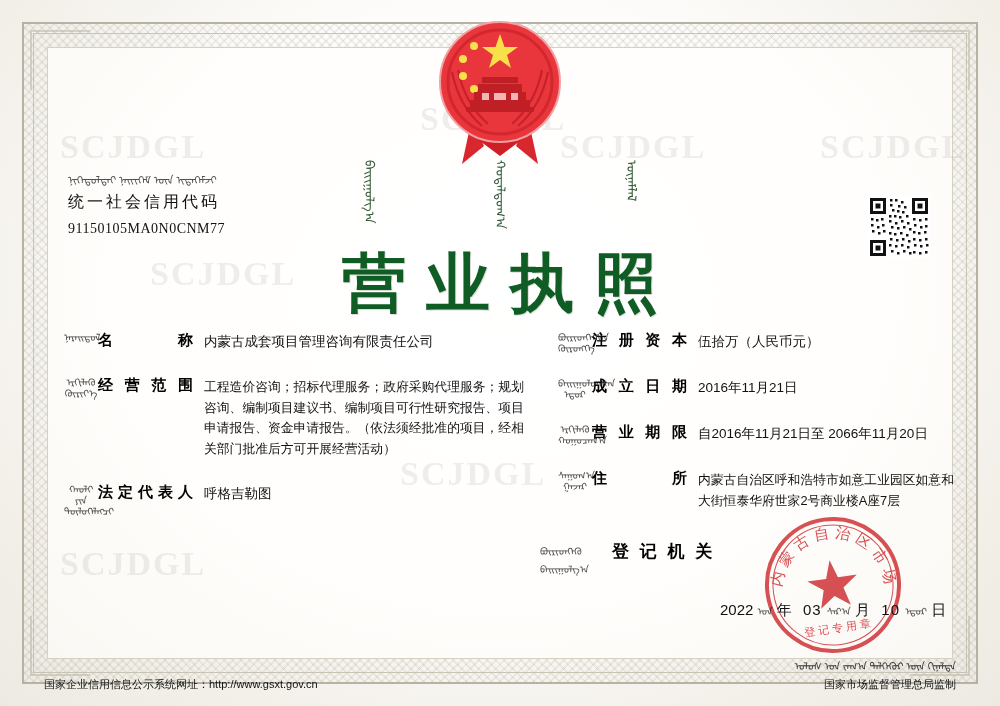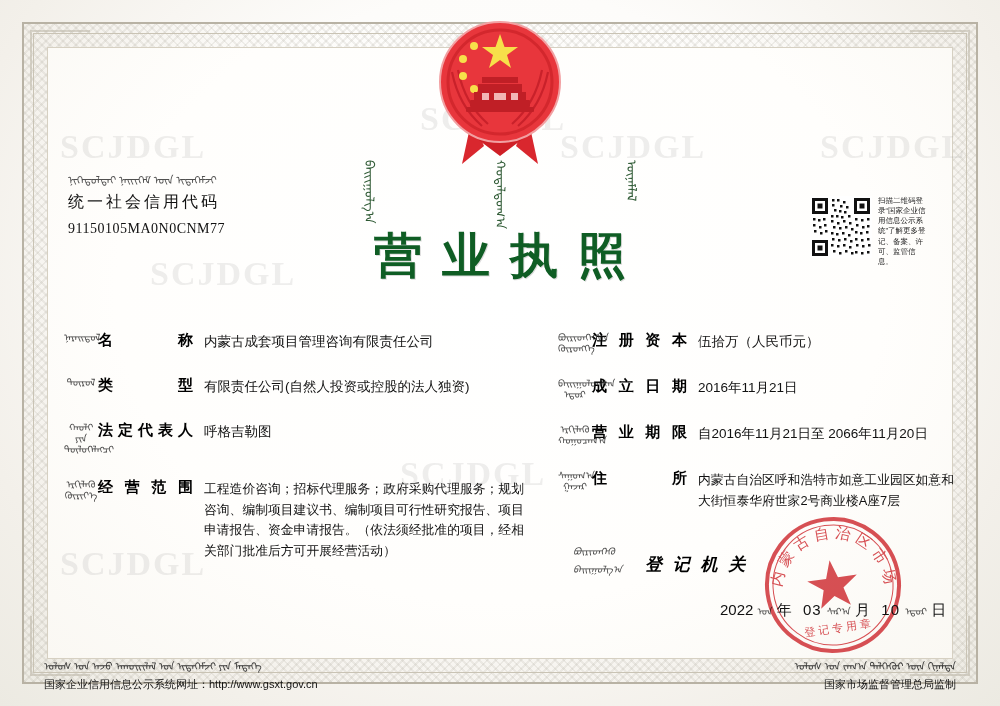--- a/index.html
+++ b/index.html
@@ -96,23 +96,23 @@
   .mongol-v {
     writing-mode: vertical-lr;
     font-family: "Liberation Serif", serif;
     font-size: 13px;
     color: #1c4b22;
     letter-spacing: 1px;
     white-space: nowrap;
     opacity: .92;
   }
   .main-title {
-    margin-top: 4px;
+    margin-top: 20px;
     font-family: "Liberation Serif", serif;
-    font-size: 48px;
+    font-size: 64px;
     font-weight: bold;
     letter-spacing: 20px;
     color: #0f5d24;
     text-shadow: 1px 1px 0 rgba(0,0,0,.14);
     padding-left: 20px;
   }
 
   
   .credit-box {
     position: absolute;
@@ -208,25 +208,24 @@
     color: #111;
     line-height: 1.55;
     padding-left: 10px;
     padding-top: 2px;
   }
   .val.small { font-size: 12.8px; line-height: 1.62; }
 
   
   .registrar {
     position: absolute;
-    left: 573px;
+    left: 540px;
     top: 540px;
     display: flex;
-    align-items: flex-end;
-    font-style: italic;
+    align-items: flex-start;
   }
   .registrar .m { width: 34px; font-size: 10px; color: #222; text-align: center; opacity: .85;}
   .registrar .lab {
     font-family: "Liberation Sans", sans-serif;
     font-size: 17px;
     font-weight: bold;
     letter-spacing: 3px;
     color: #000;
     padding-left: 38px;
   }
@@ -420,57 +419,51 @@
             <rect x="57" y="42" width="2.5" height="2.5"></rect>
           <rect x="46" y="48" width="2.5" height="2.5"></rect>
             <rect x="52" y="49" width="2.5" height="2.5"></rect>
             <rect x="58" y="48" width="2.5" height="2.5"></rect>
           <rect x="45" y="55" width="2.5" height="2.5"></rect>
             <rect x="51" y="56" width="2.5" height="2.5"></rect>
             <rect x="57" y="55" width="2.5" height="2.5"></rect>
         </g>
       </svg>
     </div>
-    <div class="qr-note">扫描二维码登录“国家企业信用信息公示系统”了解更多登记、备案、许可、监管信息。</div>
   </div>
 
   <div class="title-block">
     <div class="mongol-top">
       <div class="mongol-v">ᠪᠠᠢᠢᠭᠤᠯᠭ᠎ᠠ</div>
       <div class="mongol-v">ᠬᠤᠳᠠᠯᠳᠤᠭ᠎ᠠ</div>
       <div class="mongol-v">ᠦᠨᠡᠮᠯᠡᠯ</div>
     </div>
     <div class="main-title">营业执照</div>
   </div>
 
   <div class="fields">
 
     <div class="col-left">
       <div class="row">
         <div class="m">ᠨᠡᠷᠡᠢᠳᠦᠯ</div>
         <div class="lab w5">名 称</div>
         <div class="val">内蒙古成套项目管理咨询有限责任公司</div>
       </div>
 
-      <div class="row">
-        <div class="m">ᠲᠥᠷᠦᠯ</div>
-        <div class="lab w5">类 型</div>
-        <div class="val">有限责任公司(自然人投资或控股的法人独资)</div>
+
+      <div class="row">
+        <div class="m">ᠡᠷᠬᠢᠯᠡᠬᠦ ᠬᠦᠷᠢᠶ᠎ᠡ</div>
+        <div class="lab w5">经营范围</div>
+        <div class="val small">工程造价咨询；招标代理服务；政府采购代理服务；规划咨询、编制项目建议书、编制项目可行性研究报告、项目申请报告、资金申请报告。（依法须经批准的项目，经相关部门批准后方可开展经营活动）</div>
       </div>
 
       <div class="row">
         <div class="m">ᠬᠠᠤᠯᠢ ᠶᠢᠨ ᠲᠥᠯᠥᠭᠡᠯᠡᠭᠴᠢ</div>
         <div class="lab w5">法定代表人</div>
         <div class="val">呼格吉勒图</div>
-      </div>
-
-      <div class="row">
-        <div class="m">ᠡᠷᠬᠢᠯᠡᠬᠦ ᠬᠦᠷᠢᠶ᠎ᠡ</div>
-        <div class="lab w5">经营范围</div>
-        <div class="val small">工程造价咨询；招标代理服务；政府采购代理服务；规划咨询、编制项目建议书、编制项目可行性研究报告、项目申请报告、资金申请报告。（依法须经批准的项目，经相关部门批准后方可开展经营活动）</div>
       </div>
     </div>
 
     <div class="col-right">
       <div class="row">
         <div class="m">ᠪᠦᠷᠢᠳᠬᠡᠭᠰᠡᠨ ᠬᠥᠷᠥᠩᠭᠡ</div>
         <div class="lab w4">注册资本</div>
         <div class="val">伍拾万（人民币元）</div>
       </div>
 
@@ -521,21 +514,20 @@
     <span>年</span>
     &nbsp;<span>03</span>
     <span class="dm">ᠰᠠᠷ᠎ᠠ</span>
     <span>月</span>
     &nbsp;<span>10</span>
     <span class="dm">ᠡᠳᠦᠷ</span>
     <span>日</span>
   </div>
 
   <div class="footer-left">
-    <div class="foot-m">ᠤᠯᠤᠰ ᠤᠨ ᠠᠵᠤ ᠠᠬᠤᠢᠢᠯᠠᠯ ᠤᠨ ᠢᠲᠡᠭᠡᠮᠵᠢ ᠶᠢᠨ ᠮᠡᠳᠡᠭᠡ</div>
     <div class="foot-t">国家企业信用信息公示系统网址：http://www.gsxt.gov.cn</div>
   </div>
 
   <div class="footer-right">
     <div class="foot-m">ᠤᠯᠤᠰ ᠤᠨ ᠵᠠᠬ᠎ᠠ ᠳᠡᠯᠭᠡᠭᠦᠷ ᠦᠨ ᠬᠢᠨᠠᠯᠲᠠ</div>
     <div class="foot-t">国家市场监督管理总局监制</div>
   </div>
 
 </div>
 

